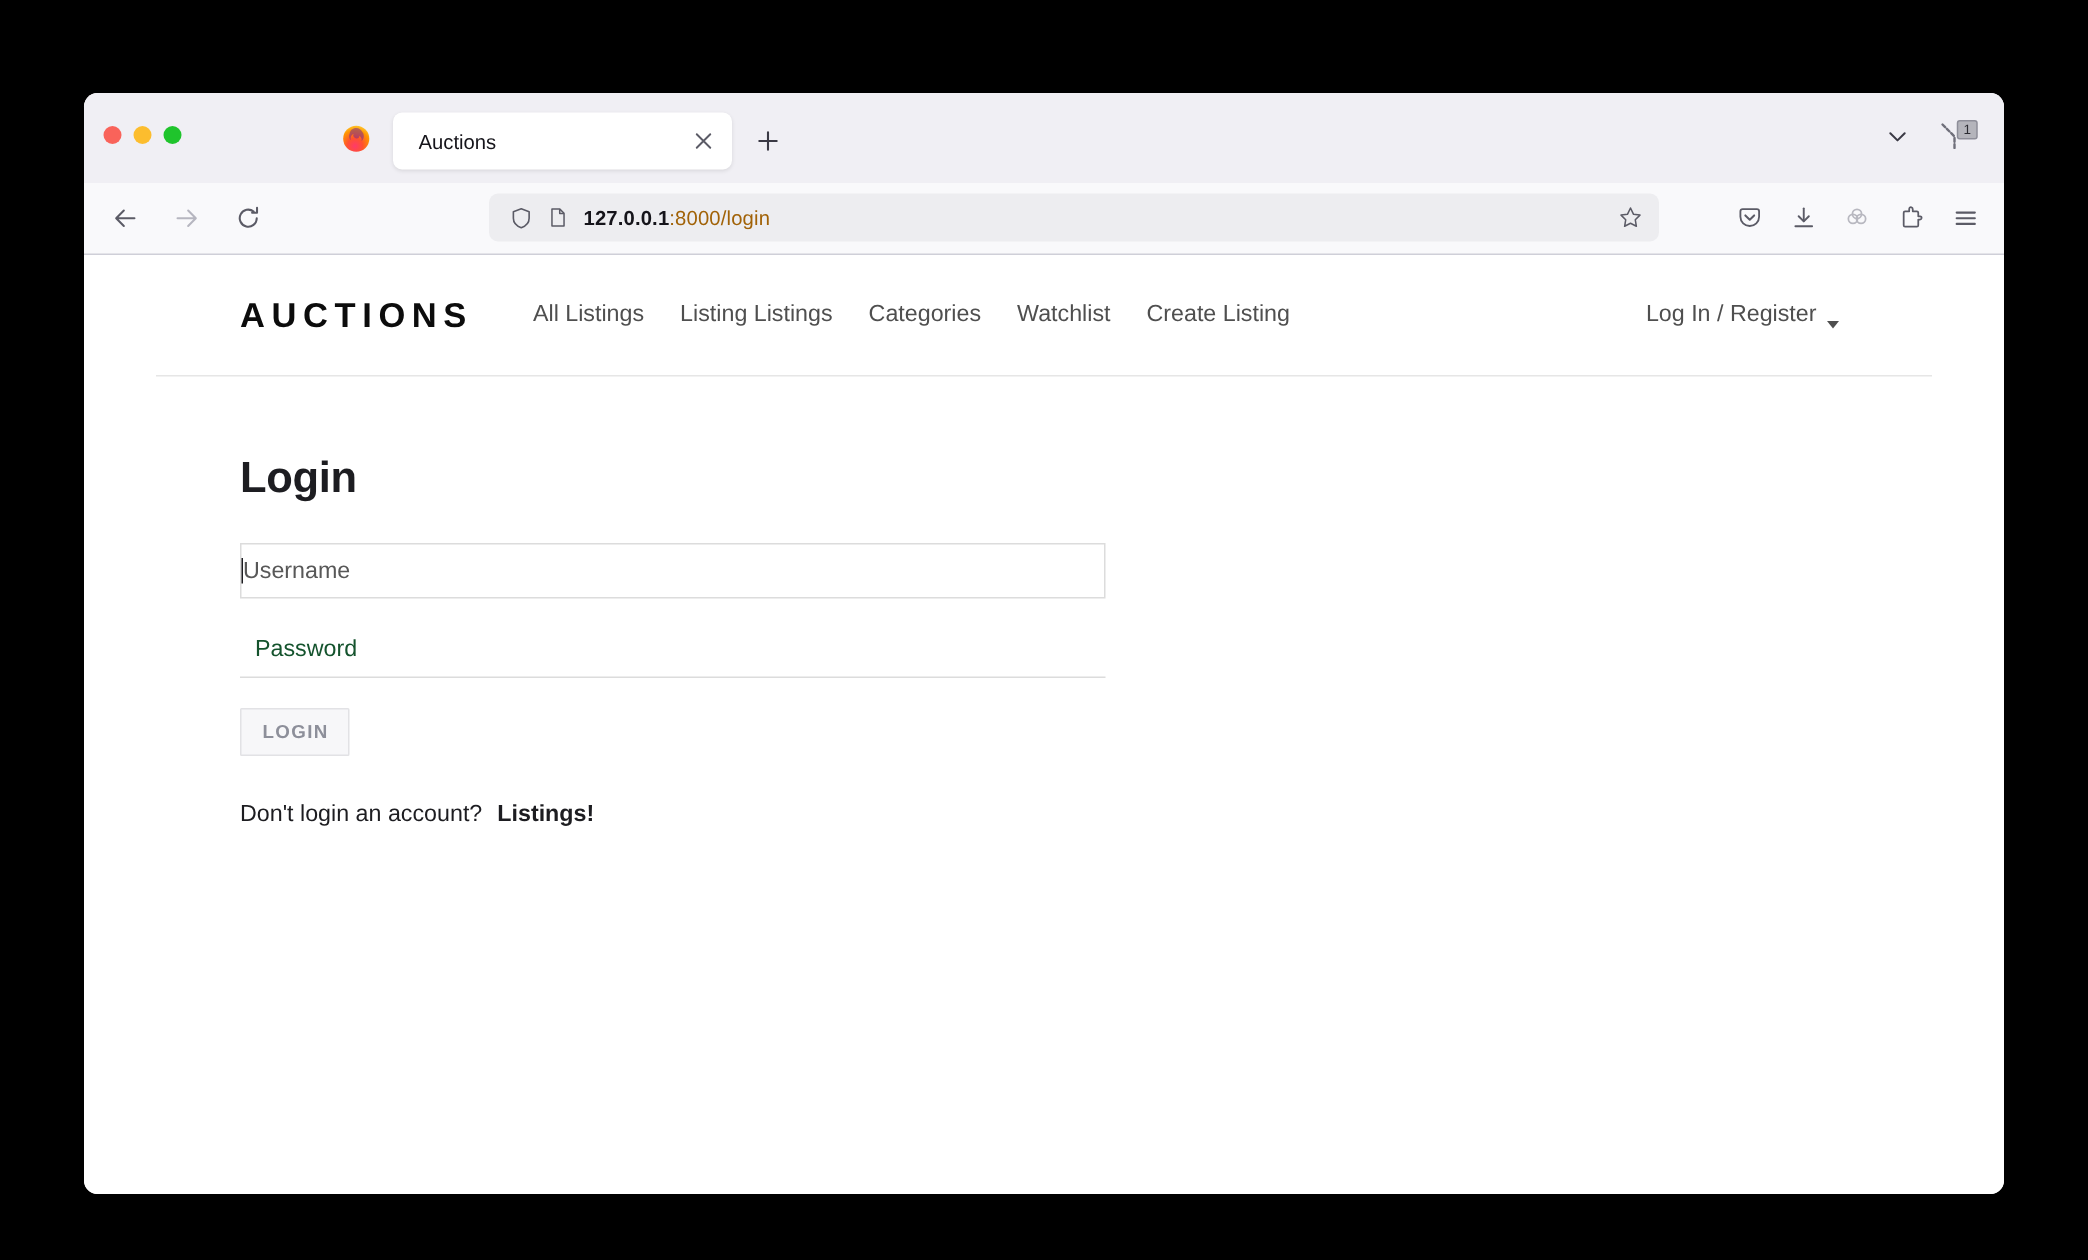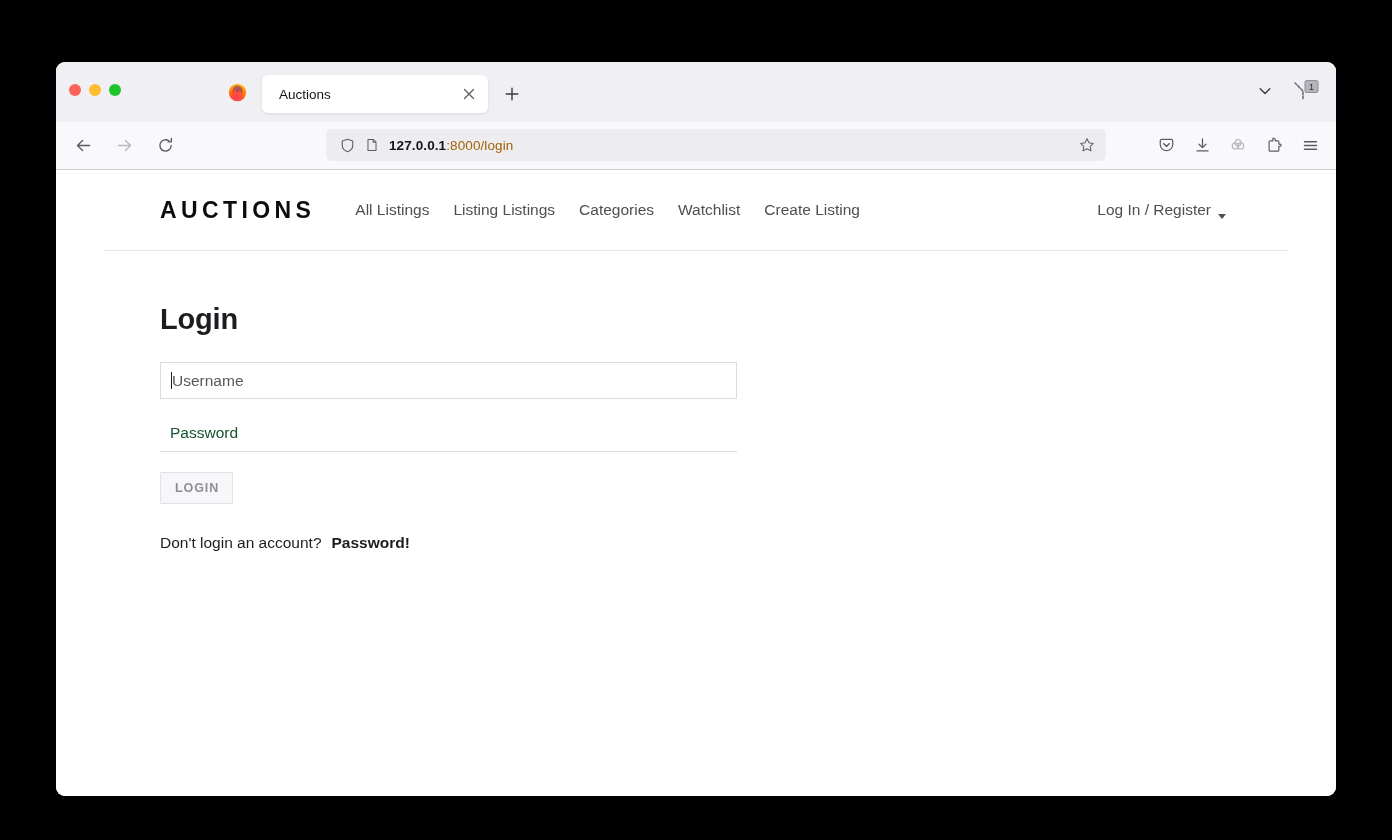--- a/index.html
+++ b/index.html
@@ -284,21 +284,21 @@
   }
 
   .field-username {
     width: 577px;
     height: 37px;
     box-sizing: border-box;
     border: 1px solid #dcdcdc;
     background: #ffffff;
     display: flex;
     align-items: center;
-    padding-left: 10px;
+    padding-left: 0;
     position: relative;
   }
   .caret {
     width: 1px;
     height: 17px;
     background: #1d1d21;
     margin-right: 0px;
   }
   .field-username .ph {
     font-size: 15.5px;
@@ -521,19 +521,19 @@
 
           <div class="field-password">
             <span class="ph">Password</span>
           </div>
 
           <div id="login-button">LOGIN</div>
         </form>
 
         <div id="register-line">
           <span>Don't login an account?</span>
-          <a id="register-link">Password!</a>
+          <a id="register-link">Listings!</a>
         </div>
 
       </div>
     </div>
   </div>
 </div>
 
 </body></html>

